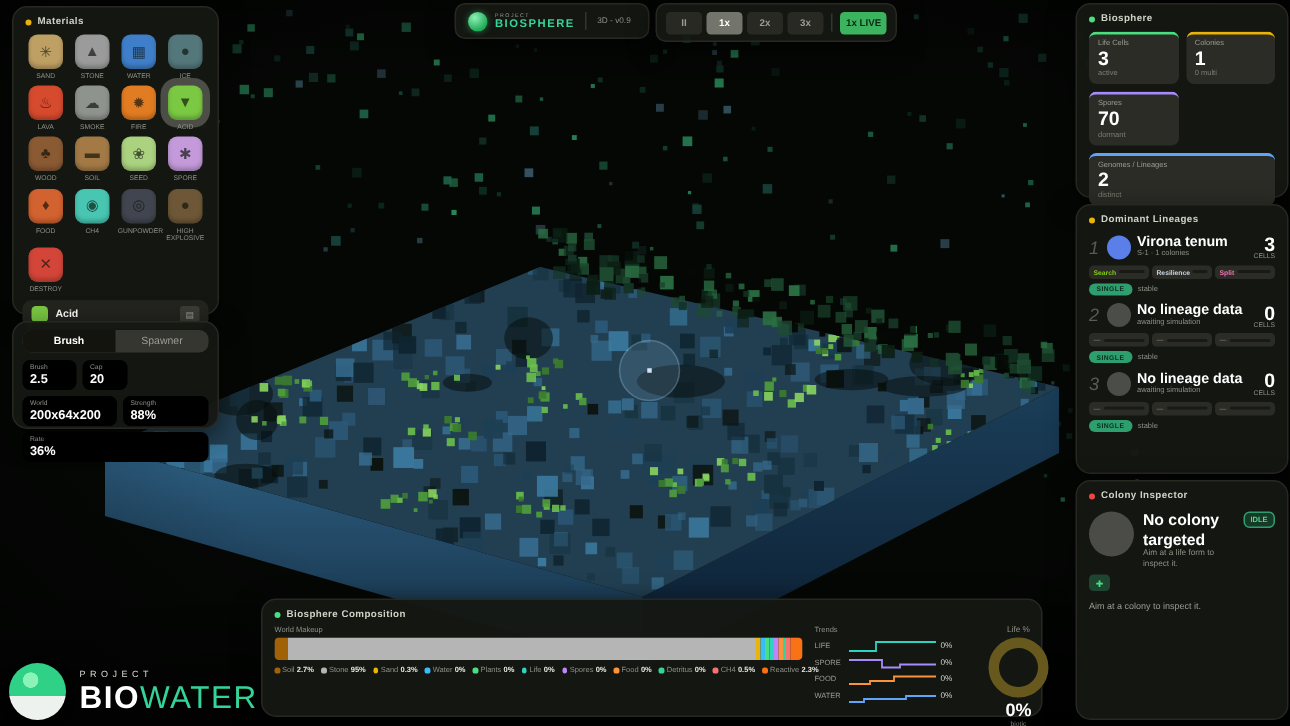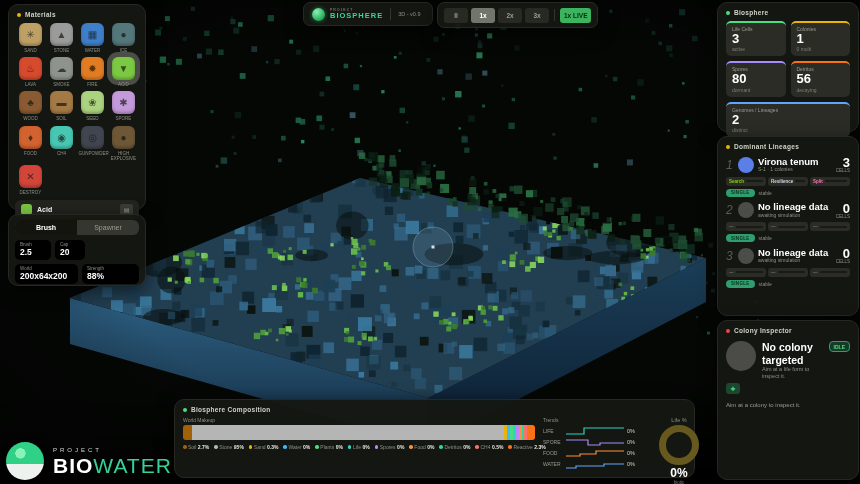--- a/index.html
+++ b/index.html
@@ -974,20 +974,24 @@
         <div class="f-value">20</div>
       </div>
       <div class="field w3">
         <div class="f-label">World</div>
         <div class="f-value">200x64x200</div>
       </div>
       <div class="field w4">
         <div class="f-label">Strength</div>
         <div class="f-value">88%</div>
       </div>
+      <div class="field w5">
+        <div class="f-label">Rate</div>
+        <div class="f-value">36%</div>
+      </div>
     </div>
 </div>
 
 <div class="panel" id="brandpill">
   <span class="orb"></span>
   <span class="brand-col">
     <span class="brand-proj">PROJECT</span>
     <span class="brand-name">BIOSPHERE</span>
   </span>
   <span class="vdiv"></span>
@@ -1018,27 +1022,22 @@
         <div class="c-value">3</div>
         <div class="c-sub">active</div>
       </div>
       <div class="card" style="border-top-color: rgb(234, 179, 8);">
         <div class="c-label">Colonies</div>
         <div class="c-value">1</div>
         <div class="c-sub">0 multi</div>
       </div>
       <div class="card" style="border-top-color: rgb(167, 139, 250);">
         <div class="c-label">Spores</div>
-        <div class="c-value">80</div>
+        <div class="c-value">70</div>
         <div class="c-sub">dormant</div>
-      </div>
-      <div class="card" style="border-top-color: rgb(249, 115, 22);">
-        <div class="c-label">Detritus</div>
-        <div class="c-value">56</div>
-        <div class="c-sub">decaying</div>
       </div>
       <div class="card wide" style="border-top-color: rgb(96, 165, 250);">
         <div class="c-label">Genomes / Lineages</div>
         <div class="c-value">2</div>
         <div class="c-sub">distinct</div>
       </div>
     </div>
 </div>
 
 <div class="panel" id="lineages">

